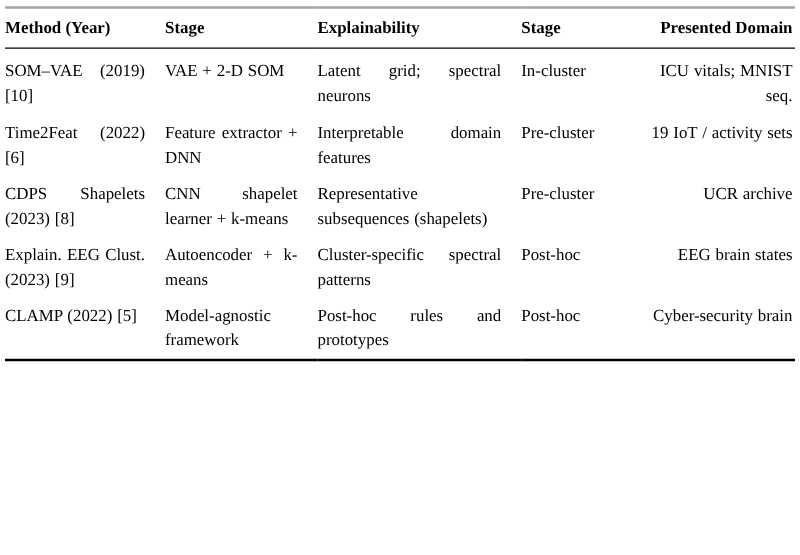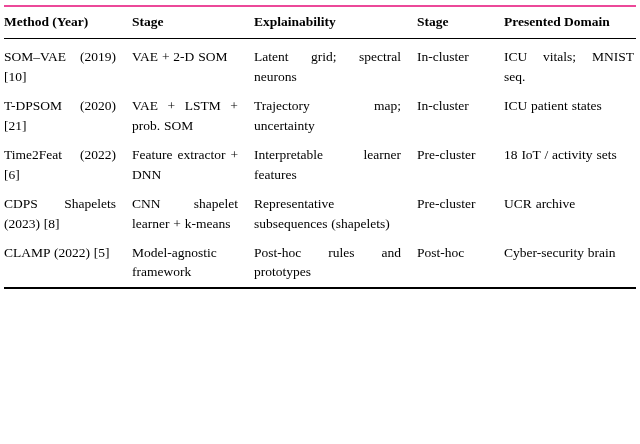--- a/index.html
+++ b/index.html
@@ -17,41 +17,42 @@
   }
   .page {
     width: 632px;
     margin: 0 auto;
     padding-top: 5px;
   }
   table.paper-table {
     width: 100%;
     border-collapse: collapse;
     table-layout: fixed;
-    border-top: 2px solid #ec4899;
+    border-top: 2px solid #a3a3a3;
     border-bottom: 2px solid #000;
     font-size: 13.5px;
     line-height: 1.44;
   }
   th {
     font-weight: bold;
     text-align: left;
     vertical-align: top;
     border-bottom: 1px solid #000;
     padding: 5px 16px 7px 0;
   }
   td {
     vertical-align: top;
     text-align: justify;
     padding: 5px 16px 5px 0;
     word-spacing: 0.5px;
     margin-left: 32px;
   }
   th:last-child, td:last-child {
     padding-right: 2px;
+    text-align: right;
   }
   tbody tr:first-child td {
     padding-top: 8px;
   }
 </style>
 </head>
 <body>
 
 <div class="page">
   <table class="paper-table">
@@ -73,39 +74,39 @@
     </thead>
     <tbody>
         <tr>
           <td>SOM–VAE (2019) [10]</td>
           <td>VAE + 2-D SOM</td>
           <td>Latent grid; spectral neurons</td>
           <td>In-cluster</td>
           <td>ICU vitals; MNIST seq.</td>
         </tr>
         <tr>
-          <td>T-DPSOM (2020) [21]</td>
-          <td>VAE + LSTM + prob. SOM</td>
-          <td>Trajectory map; uncertainty</td>
-          <td>In-cluster</td>
-          <td>ICU patient states</td>
-        </tr>
-        <tr>
           <td>Time2Feat (2022) [6]</td>
           <td>Feature extractor + DNN</td>
-          <td>Interpretable learner features</td>
+          <td>Interpretable domain features</td>
           <td>Pre-cluster</td>
-          <td>18 IoT / activity sets</td>
+          <td>19 IoT / activity sets</td>
         </tr>
         <tr>
           <td>CDPS Shapelets (2023) [8]</td>
           <td>CNN shapelet learner + k-means</td>
           <td>Representative subsequences (shapelets)</td>
           <td>Pre-cluster</td>
           <td>UCR archive</td>
+        </tr>
+        <tr>
+          <td>Explain. EEG Clust. (2023) [9]</td>
+          <td>Autoencoder + k-means</td>
+          <td>Cluster-specific spectral patterns</td>
+          <td>Post-hoc</td>
+          <td>EEG brain states</td>
         </tr>
         <tr>
           <td>CLAMP (2022) [5]</td>
           <td>Model-agnostic framework</td>
           <td>Post-hoc rules and prototypes</td>
           <td>Post-hoc</td>
           <td>Cyber-security brain</td>
         </tr>
       </tbody>
   </table>

